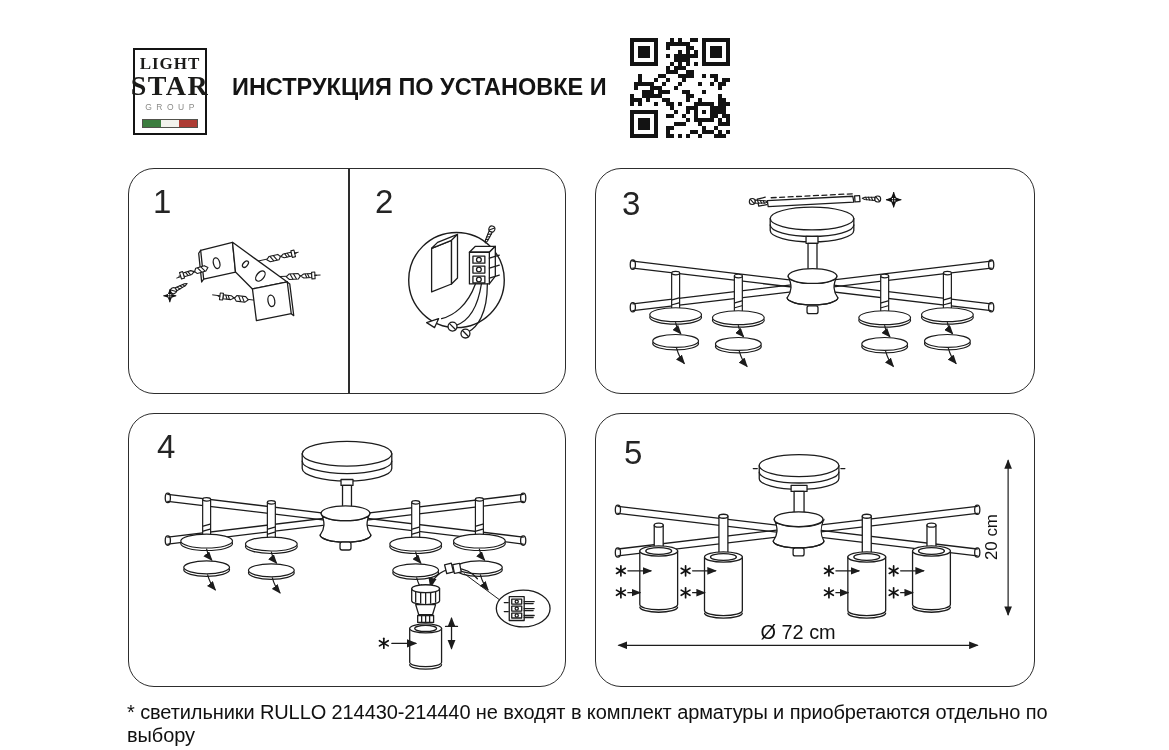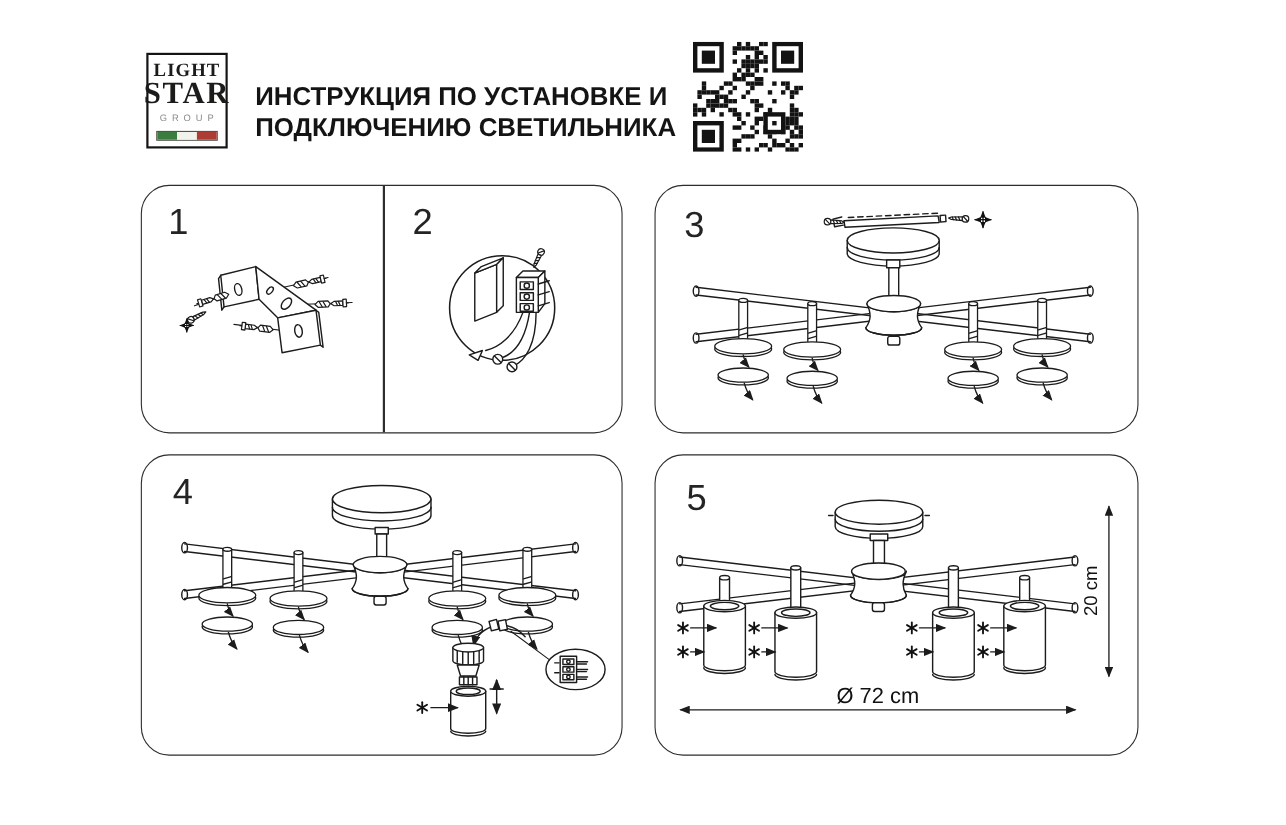--- a/index.html
+++ b/index.html
@@ -112,21 +112,20 @@
     <div class="logo-group">GROUP</div>
     <div class="logo-flag">
       <span style="background: rgb(60, 125, 63);"></span>
       <span style="background: rgb(242, 242, 236);"></span>
       <span style="background: rgb(173, 60, 52);"></span>
     </div>
   </div>
 
   <div class="abs title">
     <div>ИНСТРУКЦИЯ ПО УСТАНОВКЕ И</div>
-    <div>ПОДКЛЮЧЕНИЮ СВЕТИЛЬНИКА</div>
   </div>
 
   <div class="abs qr" id="qr"><svg width="100" height="100" viewBox="0 0 100 100" fill="#131313">
         <rect x="40" y="0" width="4" height="4"></rect>
         <rect x="48" y="0" width="4" height="4"></rect>
         <rect x="60" y="0" width="4" height="4"></rect>
         <rect x="64" y="0" width="4" height="4"></rect>
         <rect x="36" y="4" width="4" height="4"></rect>
         <rect x="40" y="4" width="4" height="4"></rect>
         <rect x="44" y="4" width="4" height="4"></rect>
@@ -563,14 +562,15 @@
           <line x1="23" y1="233" x2="383" y2="233" marker-start="url(#mA)" marker-end="url(#mA)"></line>
           <line x1="414" y1="47" x2="414" y2="202" marker-start="url(#mA)" marker-end="url(#mA)"></line>
         </g>
         <text x="203" y="227" text-anchor="middle" font-size="20" stroke="none">Ø 72 cm</text>
         <text transform="translate(403,124) rotate(-90)" text-anchor="middle" font-size="17" stroke="none">20 cm</text>
       </g>
     </svg>
     <div class="panel-num" style="left:28px;top:22px">5</div>
   </div>
 
+  <div class="abs footnote">* светильники RULLO 214430-214440 не входят в комплект арматуры и приобретаются отдельно по выбору</div>
 
 </div>
 
 </body></html>

